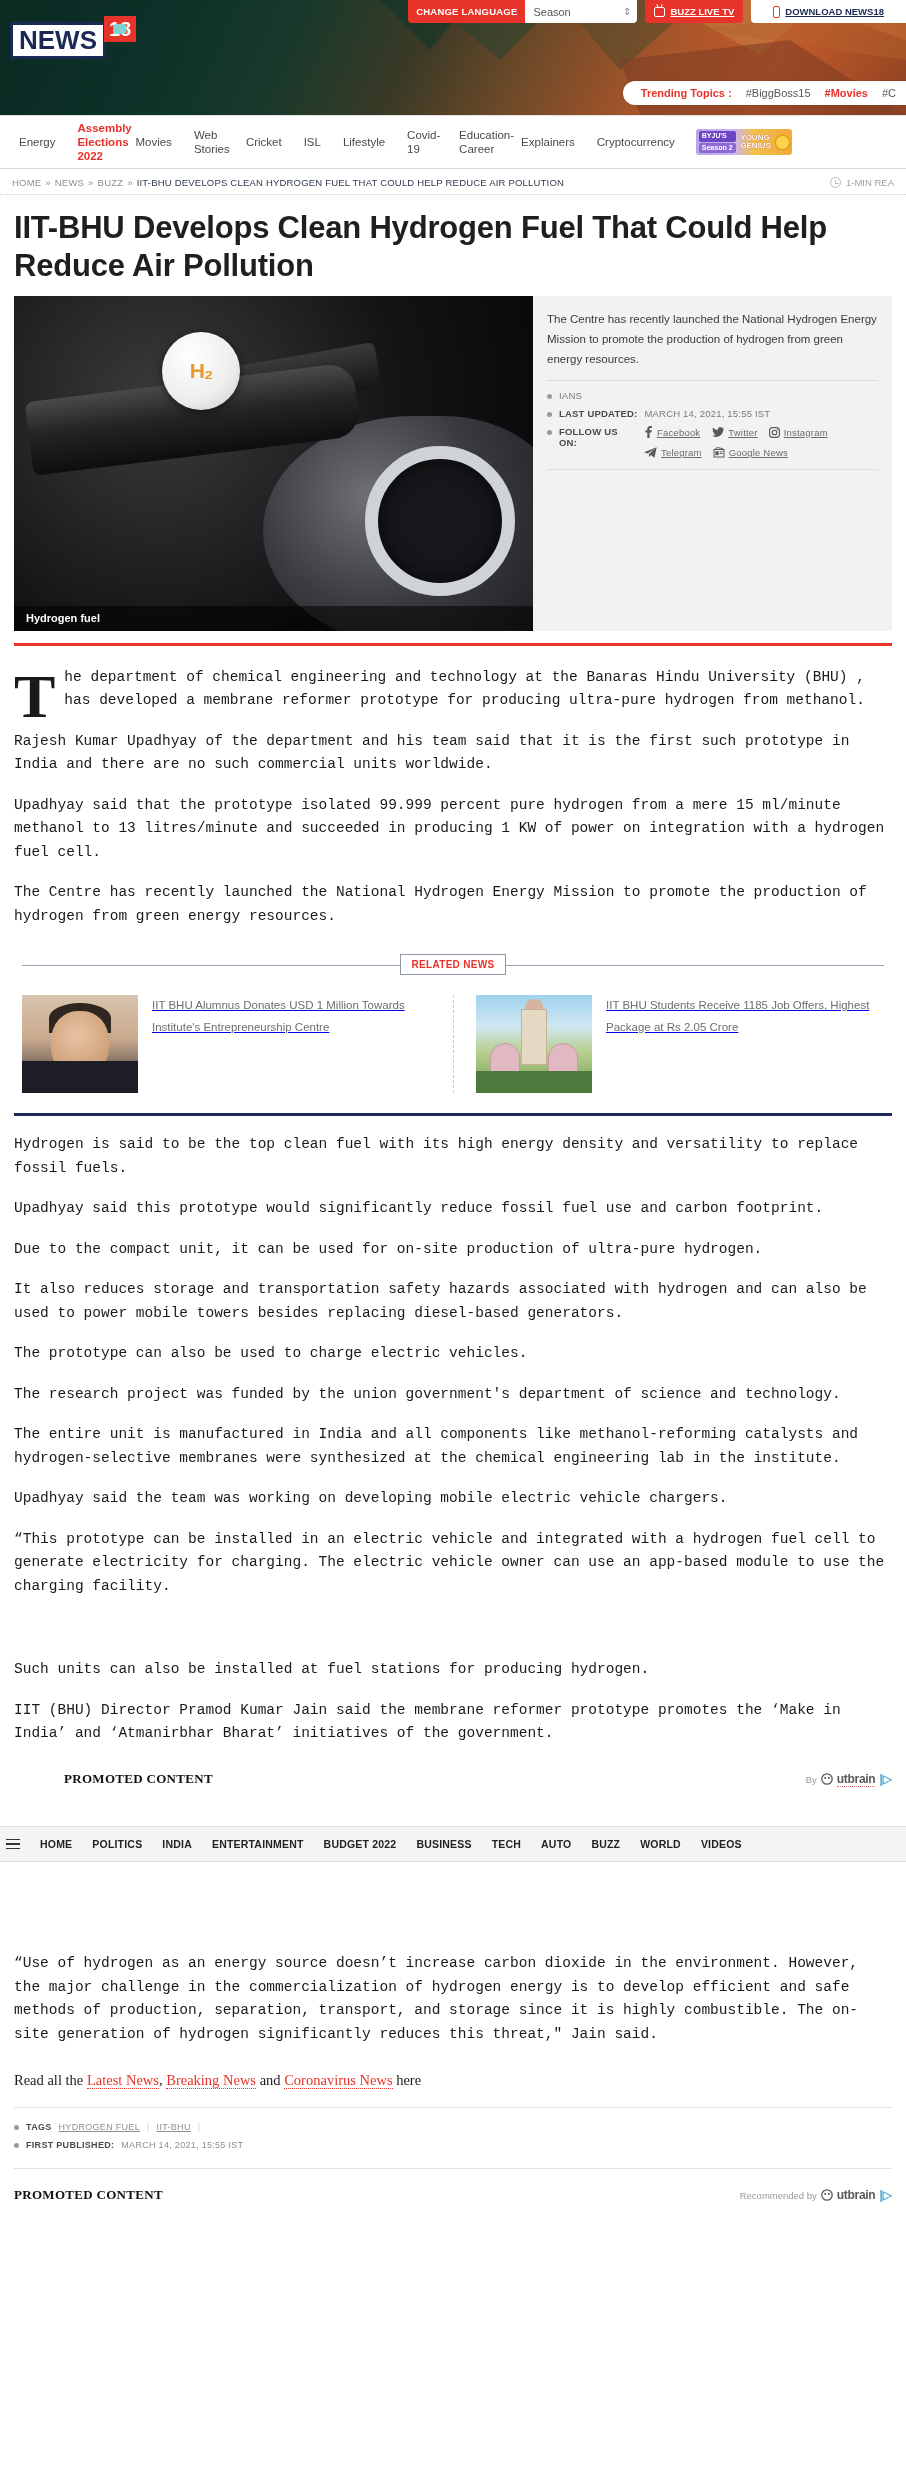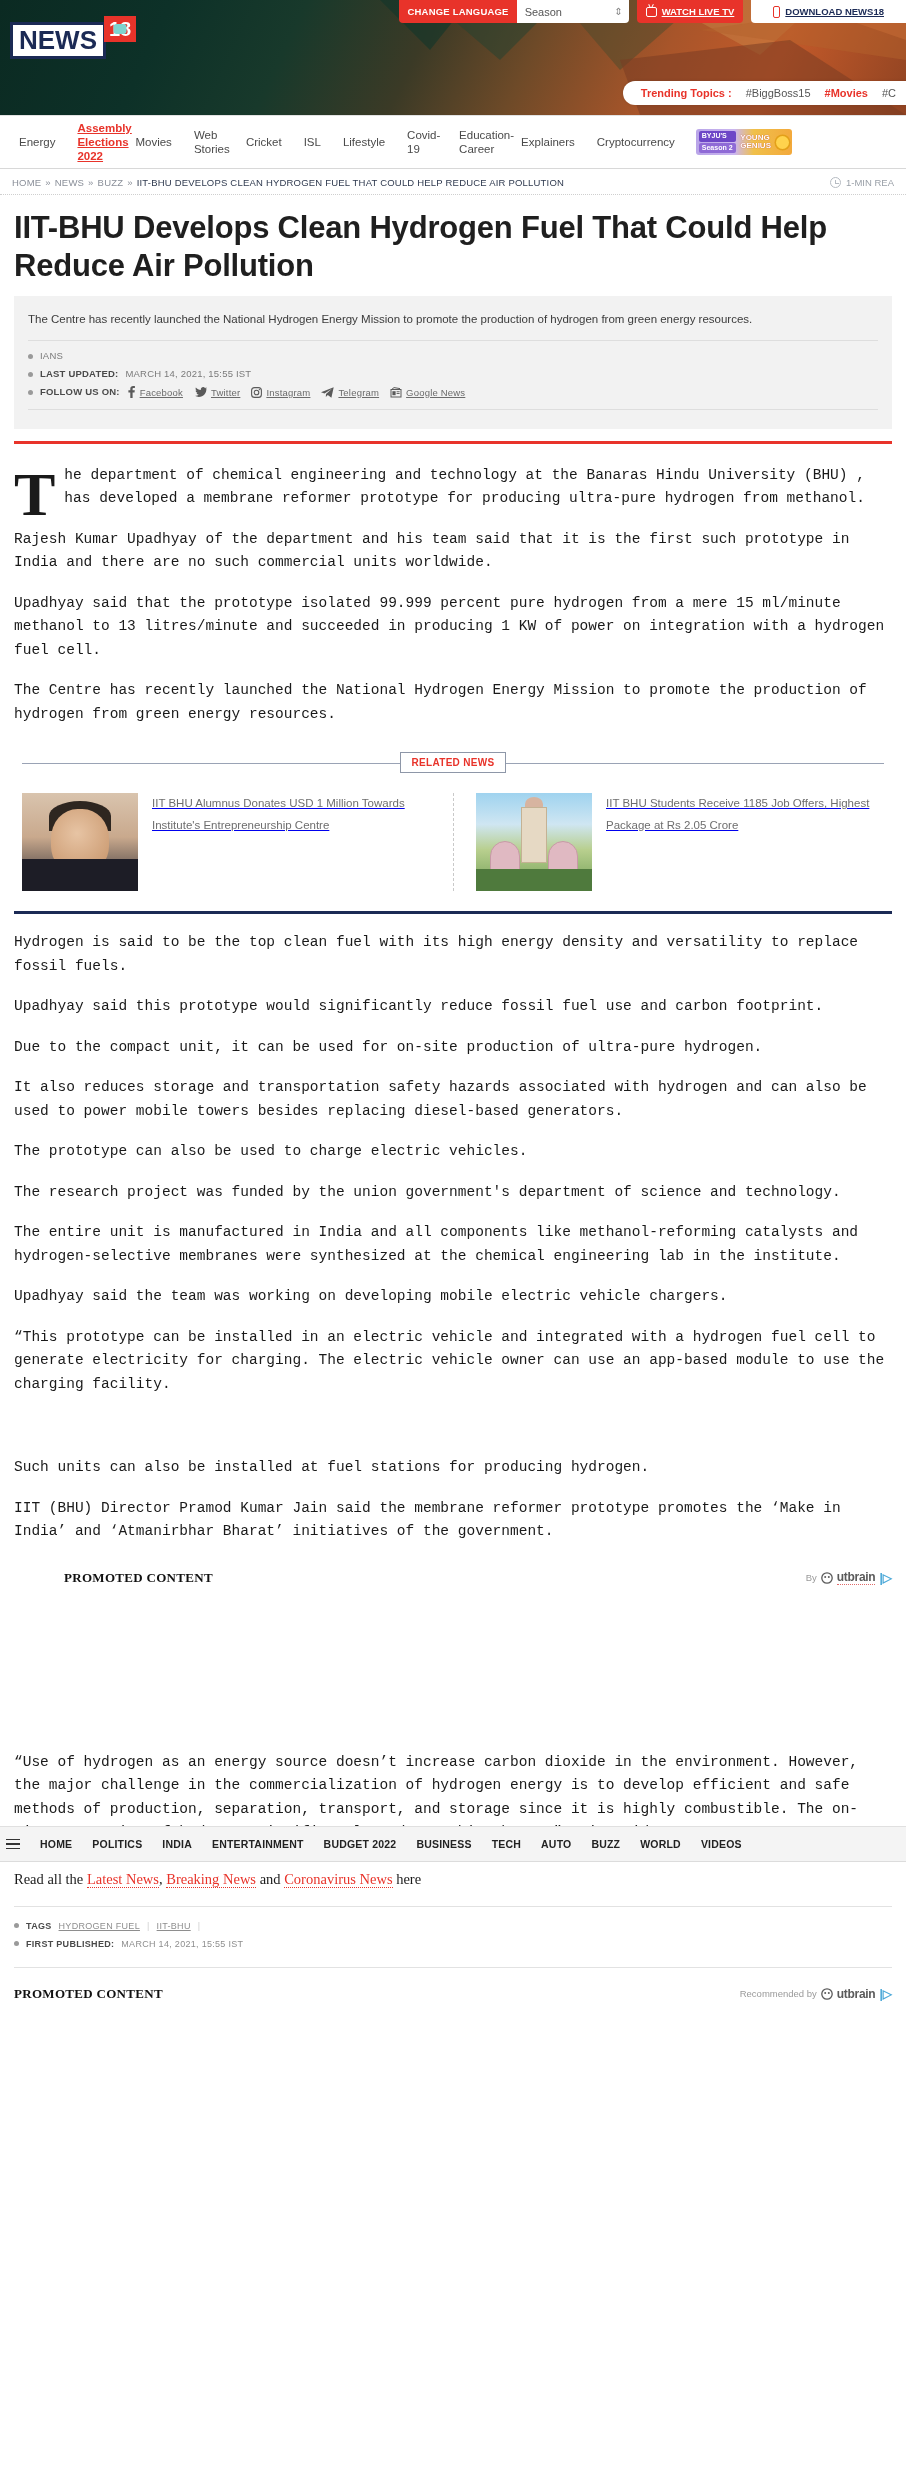--- a/index.html
+++ b/index.html
@@ -132,21 +132,21 @@
     padding: 0 8px;
     gap: 0px;
     background:#fff;
     overflow:hidden;
   }
   .mainnav a {
     color:#4a4a4a; font-size:11.5px; text-decoration:none;
     padding: 0 11px; line-height:1.22;
     white-space: normal; text-align:left;
   }
-  .mainnav a.hot { color:#e8332a; font-weight:800; width:58px;text-decoration:underline; }
+  .mainnav a.hot { color:#e8332a; font-weight:800; width:58px; }
   .mainnav a.w2 { width: 52px; }
   .mainnav a.w3 { width: 62px; }
   .byjus {
     margin-left: 10px;
     height: 26px; width: 96px;
     border-radius: 3px;
     background: linear-gradient(90deg,#b9a5e8 0%,#cbb6f0 40%,#f0c04a 60%,#f3a93c 100%);
     display:flex; align-items:center; justify-content:space-between;
     padding: 2px 3px;
     overflow:hidden;
@@ -404,21 +404,21 @@
   </div>
 
   <div class="hdr-actions">
     <div class="chg-lang">CHANGE LANGUAGE</div>
     <div class="lang-select">
       <span>Season</span>
       <span class="spin">⇕</span>
     </div>
     <div class="watch-live">
       <span class="tvicon"></span>
-      <span class="lbl">WATCH LIVE TV</span>
+      <span class="lbl">BUZZ LIVE TV</span>
     </div>
     <div class="download-app">
       <span class="phicon"></span>
       <span class="lbl">DOWNLOAD NEWS18</span>
     </div>
   </div>
 
   <div class="trending">
     <span class="tlabel">Trending Topics :</span>
     <a href="#">#BiggBoss15</a>
@@ -458,20 +458,30 @@
   </div>
   <div class="readtime">
     <span class="clock"></span>
     <span>1-MIN REA</span>
   </div>
 </div>
 
 <h1 class="headline">IIT-BHU Develops Clean Hydrogen Fuel That Could Help Reduce Air Pollution</h1>
 
 <div class="hero">
+  <div class="hero-img">
+    <div class="carbody"></div>
+    <div class="carring"></div>
+    <div class="nozzle2"></div>
+    <div class="nozzle"></div>
+    <div class="cap">
+      <span class="h2sym">H₂</span>
+    </div>
+    <div class="capt">Hydrogen fuel</div>
+  </div>
 
   <div class="hero-meta">
     <div class="lead">The Centre has recently launched the National Hydrogen Energy Mission to promote the production of hydrogen from green energy resources.</div>
     <hr class="hr-light">
 
     <div class="metarow">
       <span class="dot"></span>
       <span class="v">IANS</span>
     </div>
 

